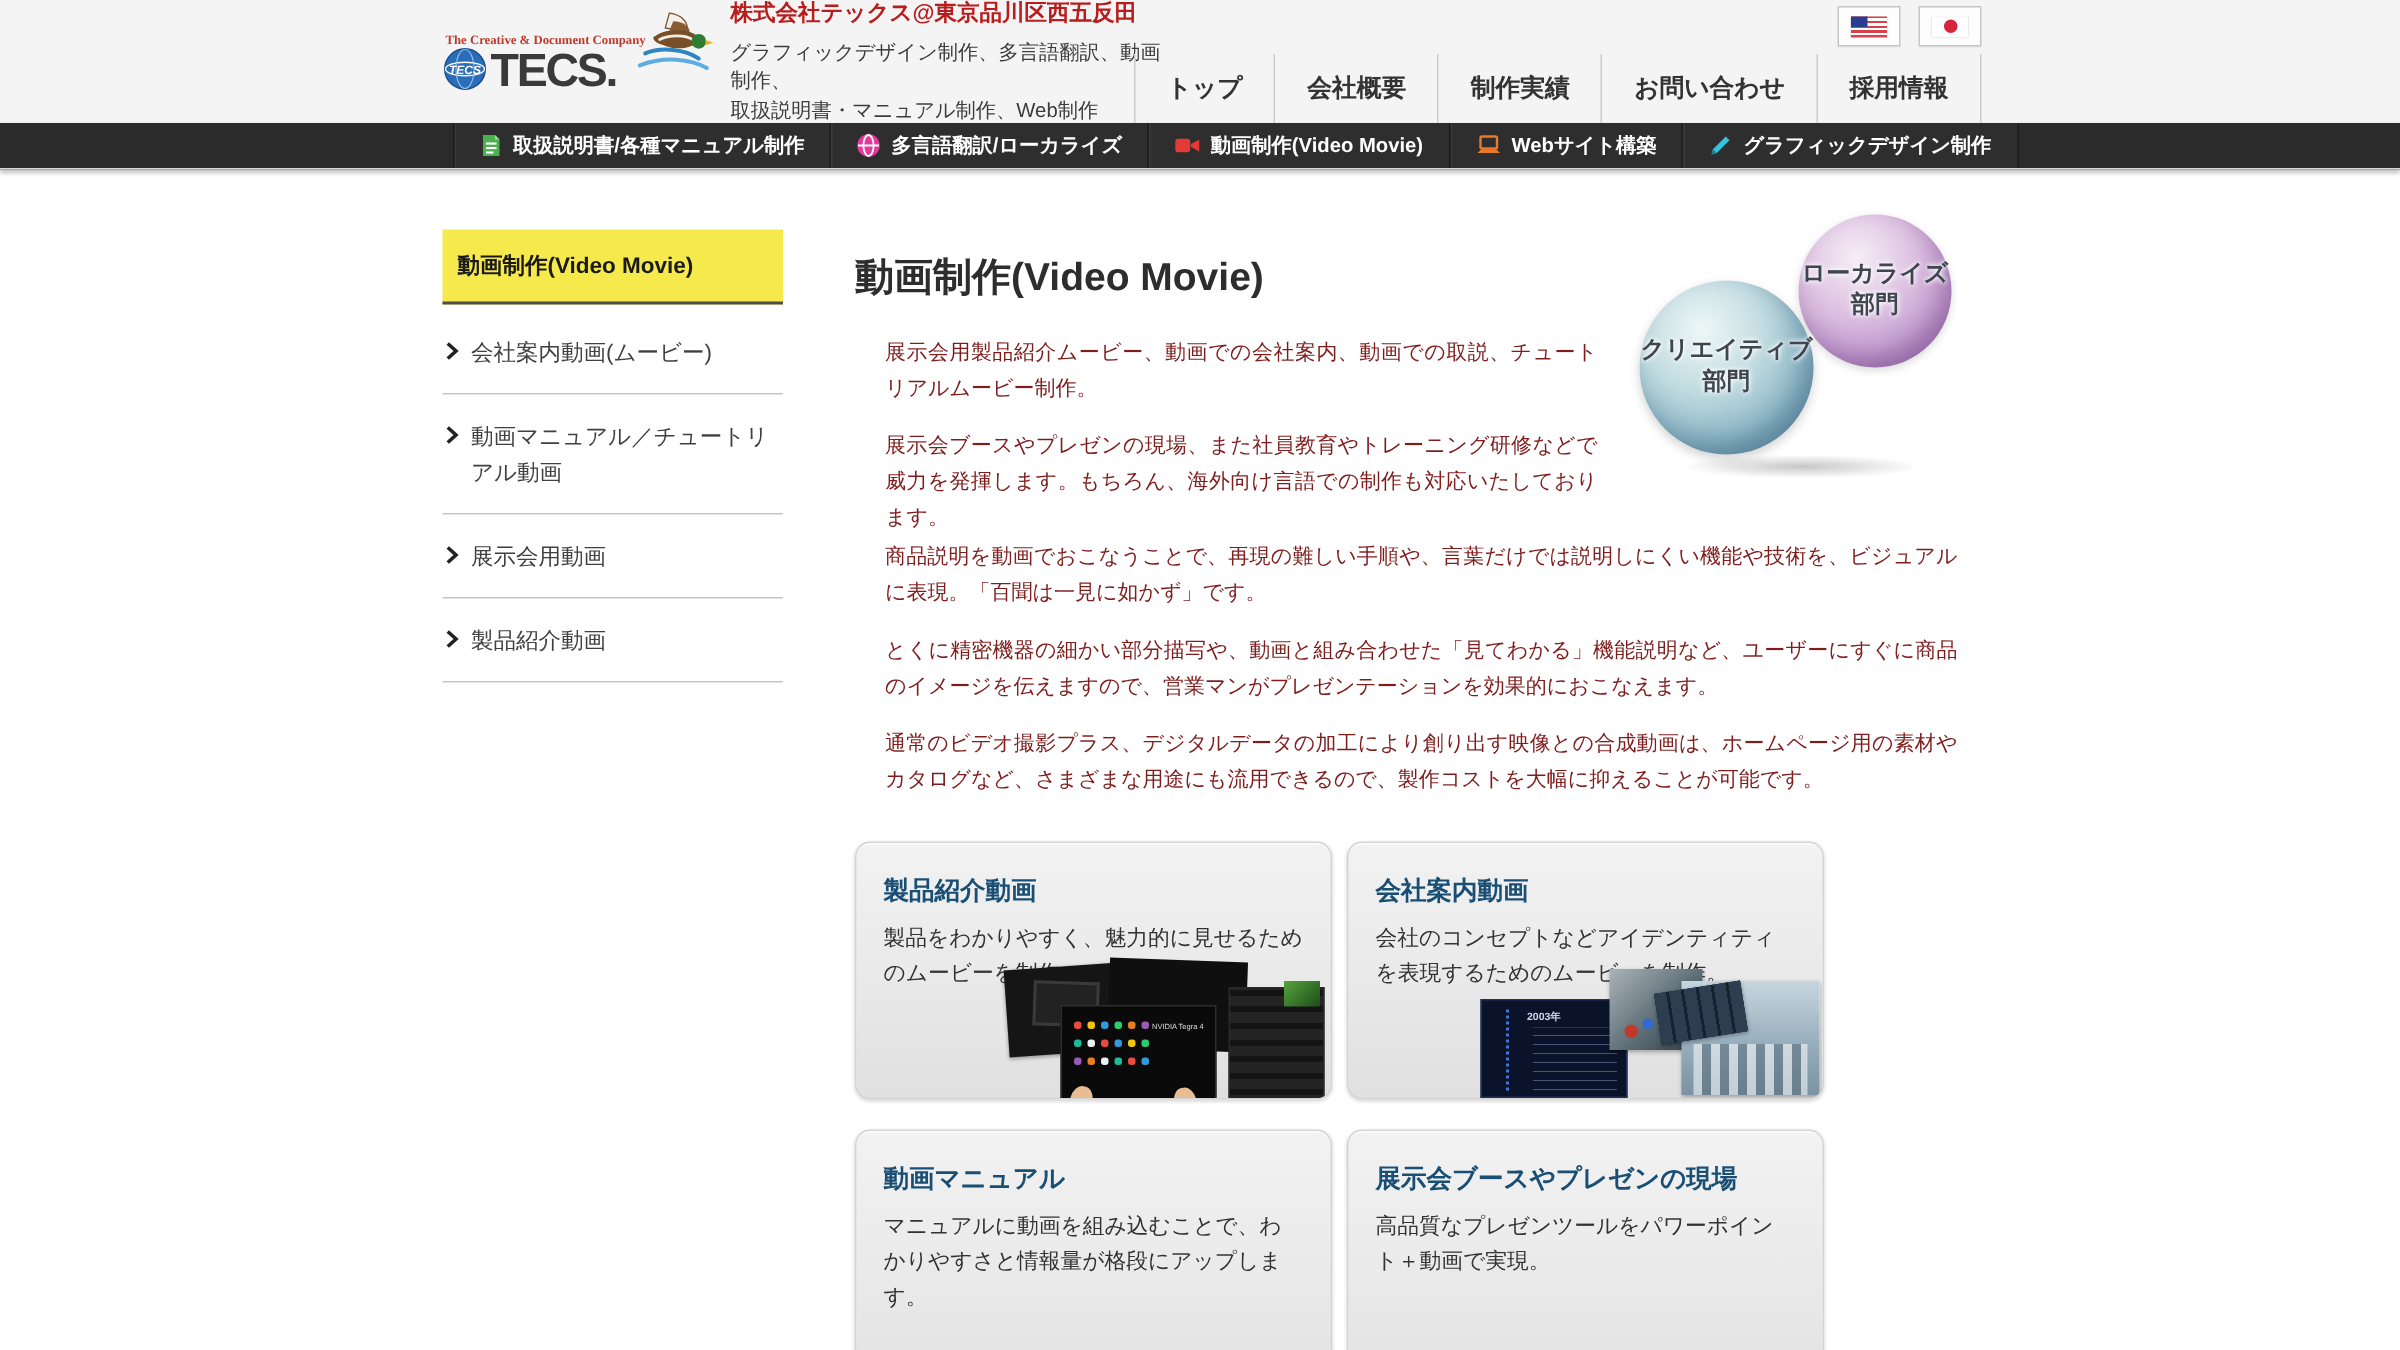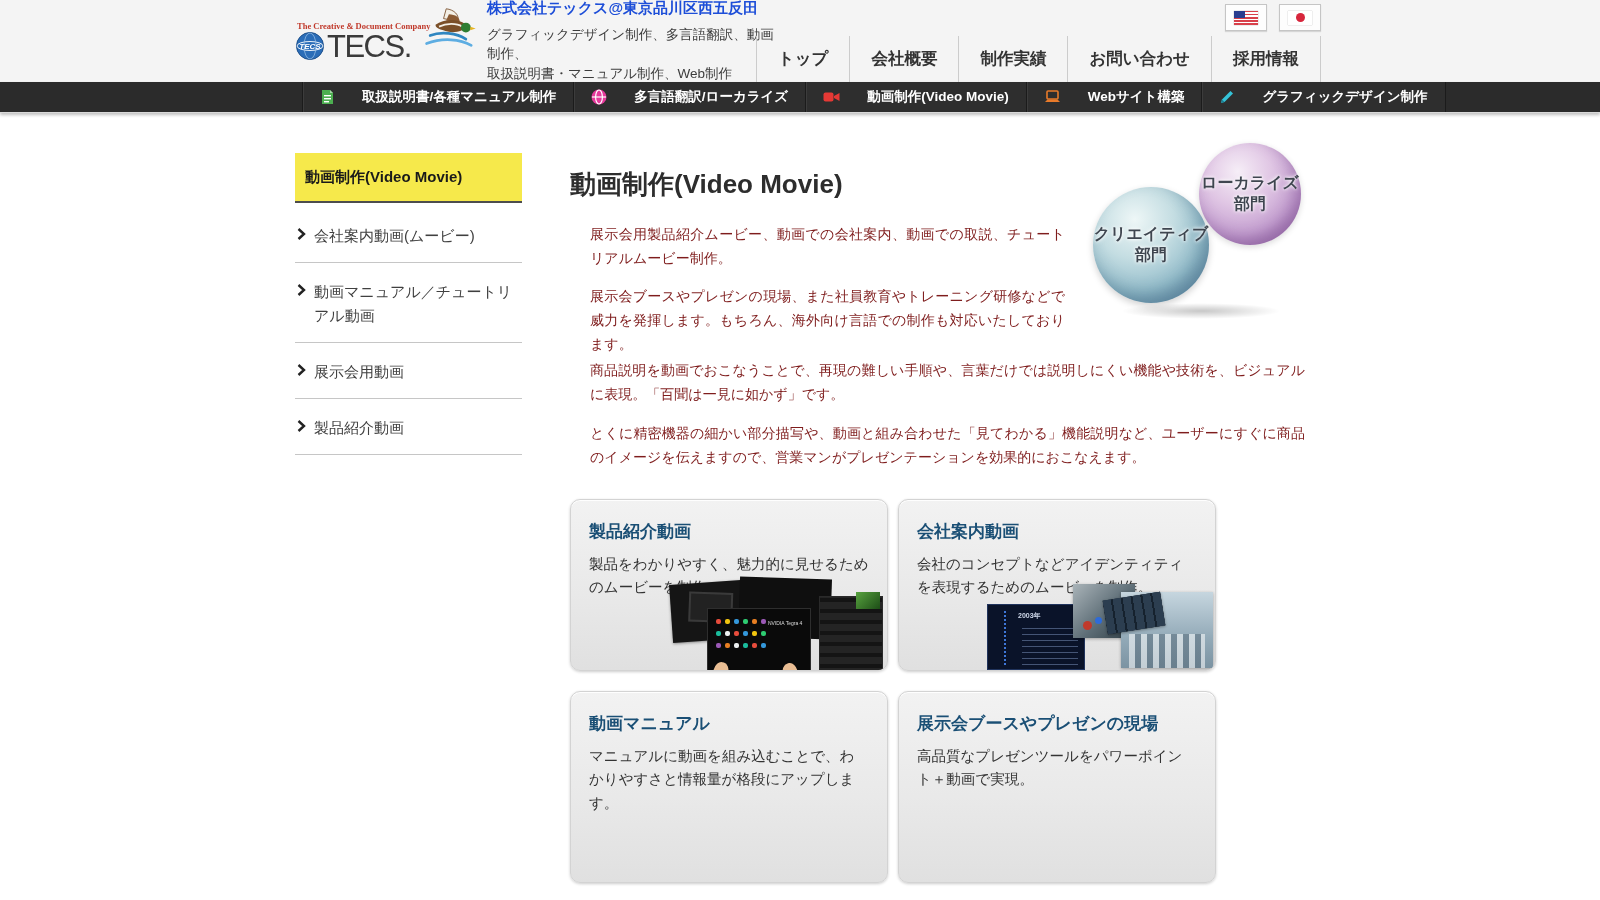--- a/index.html
+++ b/index.html
@@ -7,44 +7,44 @@
   body { font-family: "Liberation Sans", "DejaVu Sans", sans-serif; background: #fff; color: #333; }
   .container { width: 1010px; margin: 0 auto; position: relative; }
 
   
   .header { background: #f4f4f4; height: 82px; }
   .header-inner { height: 100%; display: flex; align-items: center; }
 
   .logo { position: relative; width: 170px; flex-shrink: 0; cursor: pointer; }
   .logo-tagline { font-family: "Liberation Serif", serif; font-size: 8.5px; color: #c0392b; font-weight: bold; margin-left: 2px; }
   .logo-row { display: flex; }
-  .brand-text { font-size: 31px; font-weight: normal; color: #3a3a3a; letter-spacing: -1.5px; line-height: 1; margin-left: 2px; }
+  .brand-text { font-size: 31px; font-weight: bold; color: #3a3a3a; letter-spacing: -1.5px; line-height: 1; margin-left: 2px; }
   .duck { position: absolute; right: -12px; top: -14px; }
 
   .company-info { margin-left: 22px; width: 300px; }
-  .company-title { font-size: 15px; font-weight: bold; color: #1d4ed8; margin-bottom: 7px; }
+  .company-title { font-size: 15px; font-weight: bold; color: #b91c1c; margin-bottom: 7px; }
   .company-desc { font-size: 13.5px; color: #3c3c3c; line-height: 1.45; }
 
   .top-nav { position: absolute; right: -16px; bottom: 0; display: flex; height: 46px; }
   .top-nav a { display: flex; align-items: center; justify-content: center; padding: 0 21px; font-size: 16.5px; font-weight: bold; color: #333; text-decoration: none; border-left: 1px solid #ccc; cursor: pointer; }
   .top-nav a:last-child { border-right: 1px solid #ccc; }
 
   .flags { position: absolute; right: -16px; top: 4px; display: flex; gap: 12px; }
   .flag-btn { width: 42px; height: 27px; background: #fdfdfd; border: 1px solid #c5c5c5; display: flex; align-items: center; justify-content: center; cursor: pointer; box-shadow: 0 1px 1px rgba(0,0,0,.12); }
   .flag-us { width: 24px; height: 14px; position: relative; background: repeating-linear-gradient(0deg, #d8404a 0 1.6px, #fff 1.6px 3.2px); box-shadow: 0 0 1px rgba(0,0,0,.4); }
   .flag-us i { position: absolute; left: 0; top: 0; width: 11px; height: 7.5px; background: #2a3d8f; }
   .flag-jp { width: 24px; height: 14px; background: #fff; position: relative; box-shadow: 0 0 1px rgba(0,0,0,.35); }
   .flag-jp i { position: absolute; left: 50%; top: 50%; width: 9px; height: 9px; margin: -4.5px 0 0 -4.5px; border-radius: 50%; background: #d7263c; }
 
   
   .services-bar { background: #2b2b2b; height: 31px; box-shadow: 0 2px 3px rgba(0,0,0,.25); border-bottom: 1px solid #d9d9d9; }
   .services-inner { display: flex; height: 100%; padding-left: 7px; }
   .svc { display: flex; align-items: center; gap: 7px; padding: 0 17px; border-left: 1px solid #1b1b1b; box-shadow: inset 1px 0 0 #3c3c3c; background: #2e2e2e; cursor: pointer; }
   .svc:last-child { border-right: 1px solid #1b1b1b; }
-  .svc span.lbl { color: #fff; font-size: 13.5px; font-weight: bold; white-space: nowrap; margin-left: 20px; }
+  .svc span.lbl { color: #fff; font-size: 13.5px; font-weight: bold; white-space: nowrap; }
 
   
   .content { display: flex; padding-top: 40px; }
   .sidebar { width: 227px; flex-shrink: 0; margin-right: 48px; }
   .sidebar-current { height: 50px; background: #f6e94b; border-bottom: 2px solid #4d4d4d; display: flex; align-items: center; padding: 0 10px; font-size: 15px; font-weight: bold; color: #1a1a1a; margin-bottom: 4px; cursor: default; }
   .sidebar ul { list-style: none; }
   .sidebar li { display: flex; align-items: flex-start; gap: 8px; padding: 17px 0 15px 2px; border-bottom: 1px solid #c6c6c6; font-size: 15px; color: #404040; line-height: 1.55; cursor: pointer; }
   .sidebar li svg { flex-shrink: 0; margin-top: 4px; }
 
   .main { flex: 1; min-width: 0; }
@@ -266,20 +266,21 @@
           <span>部門</span>
         </div>
       </div>
 
       <h1 class="page-title">動画制作(Video Movie)</h1>
 
       <p>展示会用製品紹介ムービー、動画での会社案内、動画での取説、チュートリアルムービー制作。</p>
       <p class="tight">展示会ブースやプレゼンの現場、また社員教育やトレーニング研修などで威力を発揮します。もちろん、海外向け言語での制作も対応いたしております。</p>
       <p>商品説明を動画でおこなうことで、再現の難しい手順や、言葉だけでは説明しにくい機能や技術を、ビジュアルに表現。「百聞は一見に如かず」です。</p>
       <p>とくに精密機器の細かい部分描写や、動画と組み合わせた「見てわかる」機能説明など、ユーザーにすぐに商品のイメージを伝えますので、営業マンがプレゼンテーションを効果的におこなえます。</p>
+      <p>通常のビデオ撮影プラス、デジタルデータの加工により創り出す映像との合成動画は、ホームページ用の素材やカタログなど、さまざまな用途にも流用できるので、製作コストを大幅に抑えることが可能です。</p>
 
       <div class="cards">
 
         <div class="card">
           <div class="card-title">製品紹介動画</div>
           <div class="card-desc">製品をわかりやすく、魅力的に見せるためのムービーを制作。</div>
           <div class="m m1">
             <span class="sl1">
                 <i></i>
               </span>

